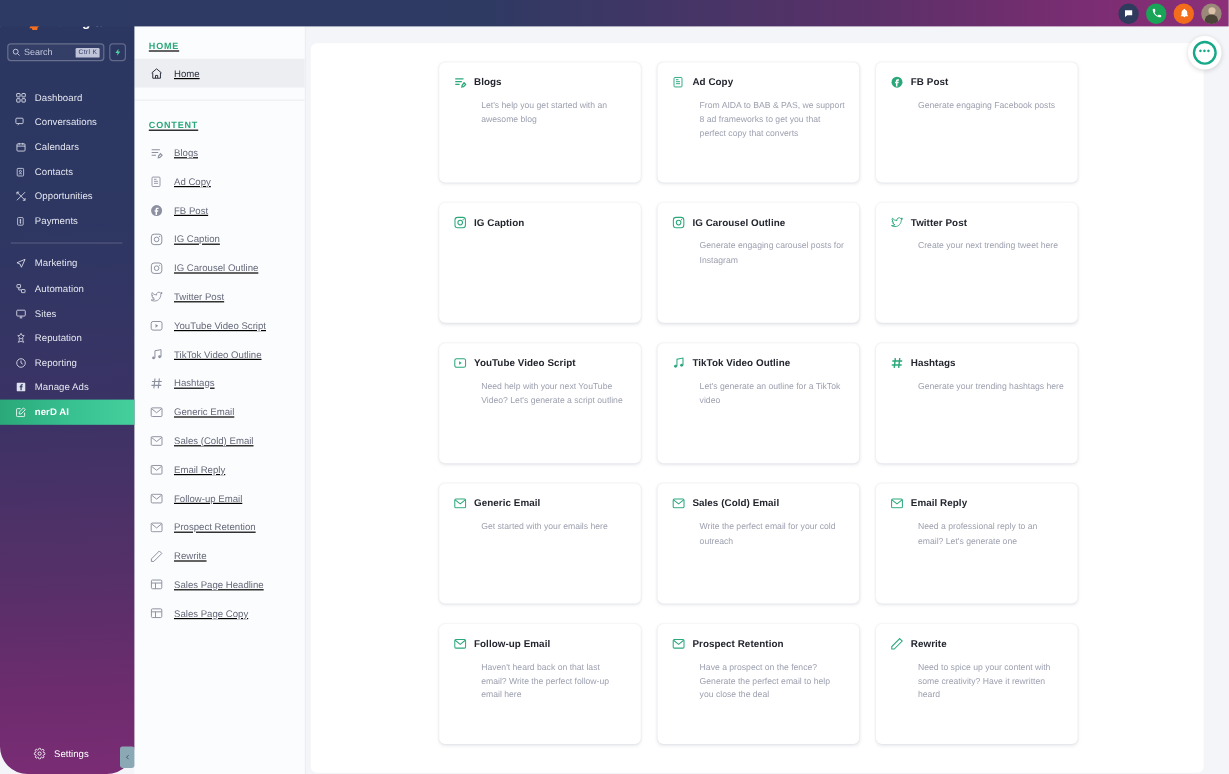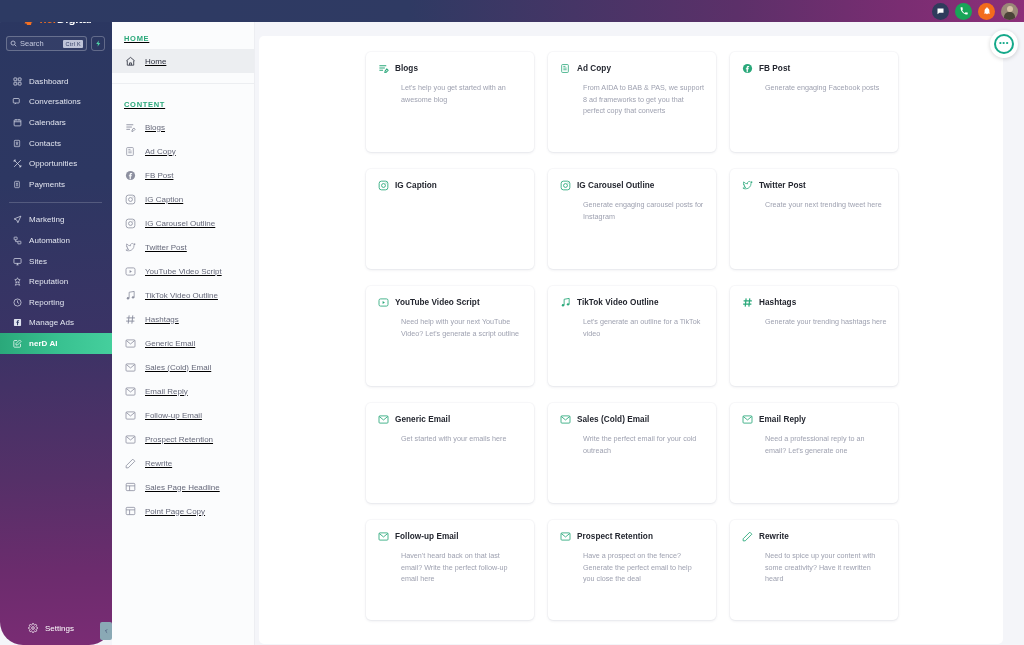--- a/index.html
+++ b/index.html
@@ -499,21 +499,21 @@
       </span>
         <span>Sales Page Headline</span>
     </div>
     <div class="subitem">
       <span class="sico">
         <svg width="11" height="10" viewBox="0 0 24 22" fill="none" stroke="currentColor" stroke-width="1.8">
             <rect x="2.5" y="3" width="19" height="16" rx="2"></rect>
             <path d="M2.5 8.5h19M10 8.5V19"></path>
           </svg>
       </span>
-        <span>Point Page Copy</span>
+        <span>Sales Page Copy</span>
     </div>
   </div>
 
   <div class="content">
     <div class="panel">
       <div class="grid">
 
         <div class="card">
           <div class="card-head">
             <span class="card-ico">

